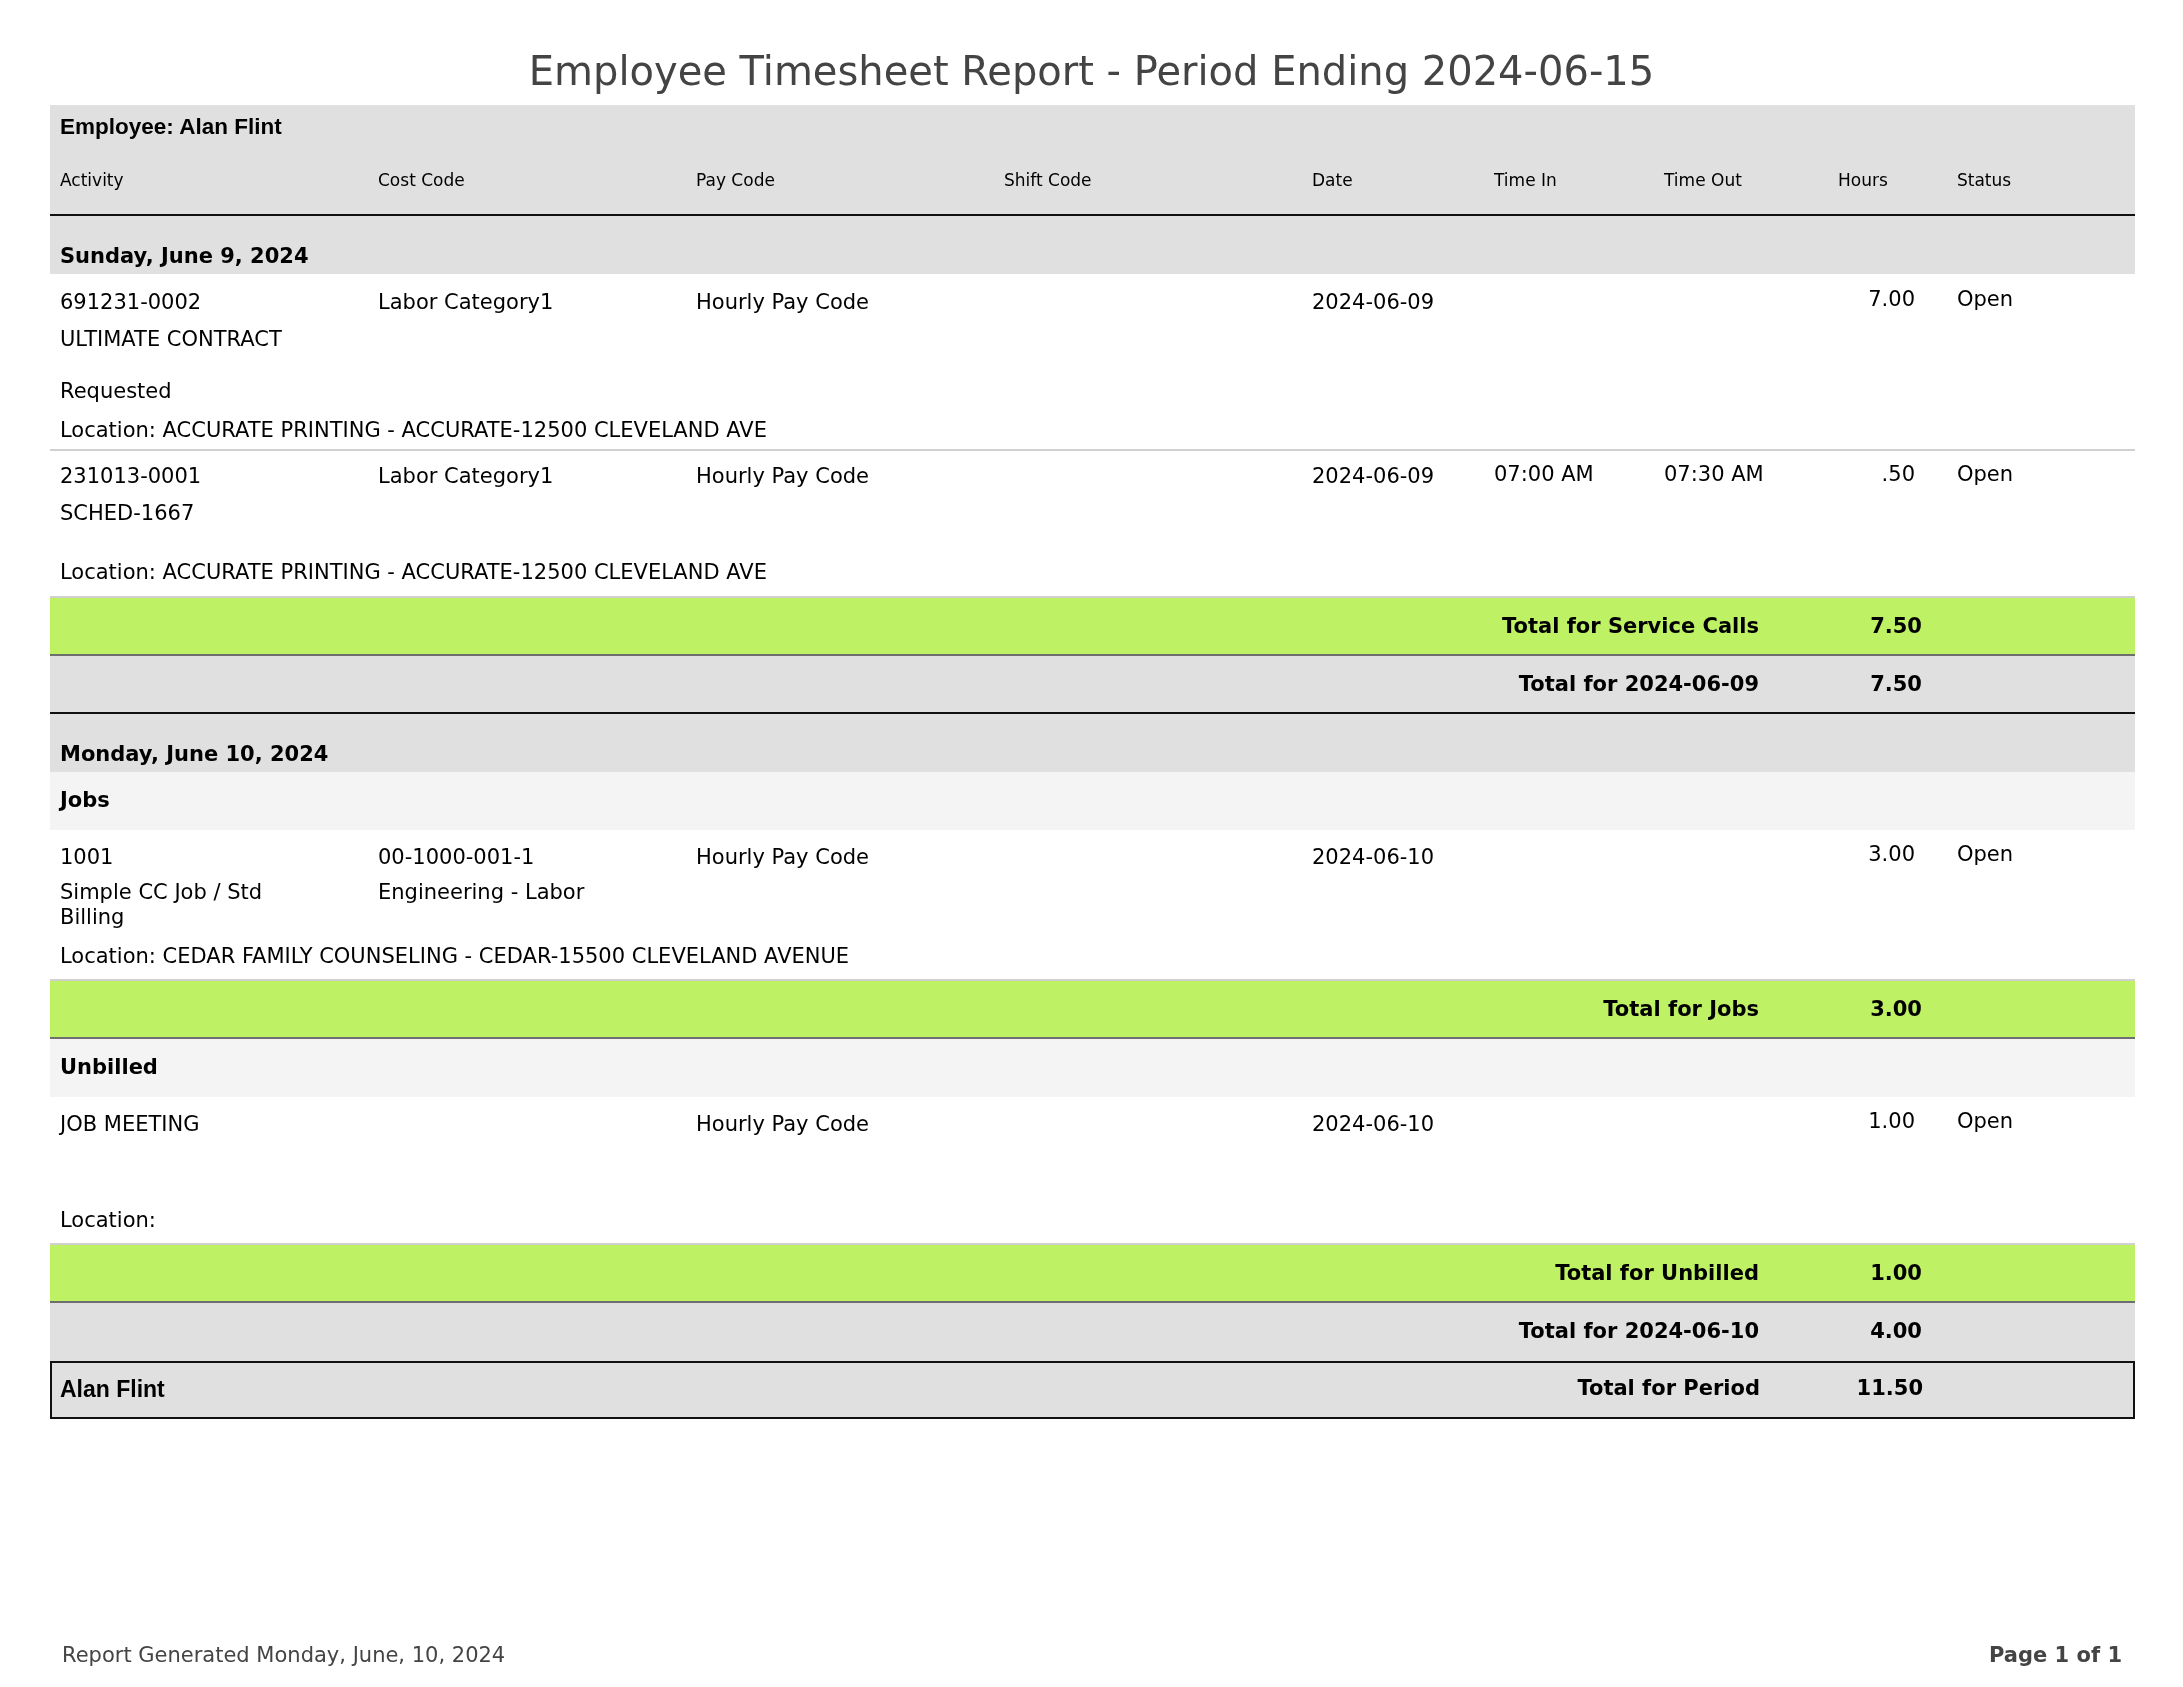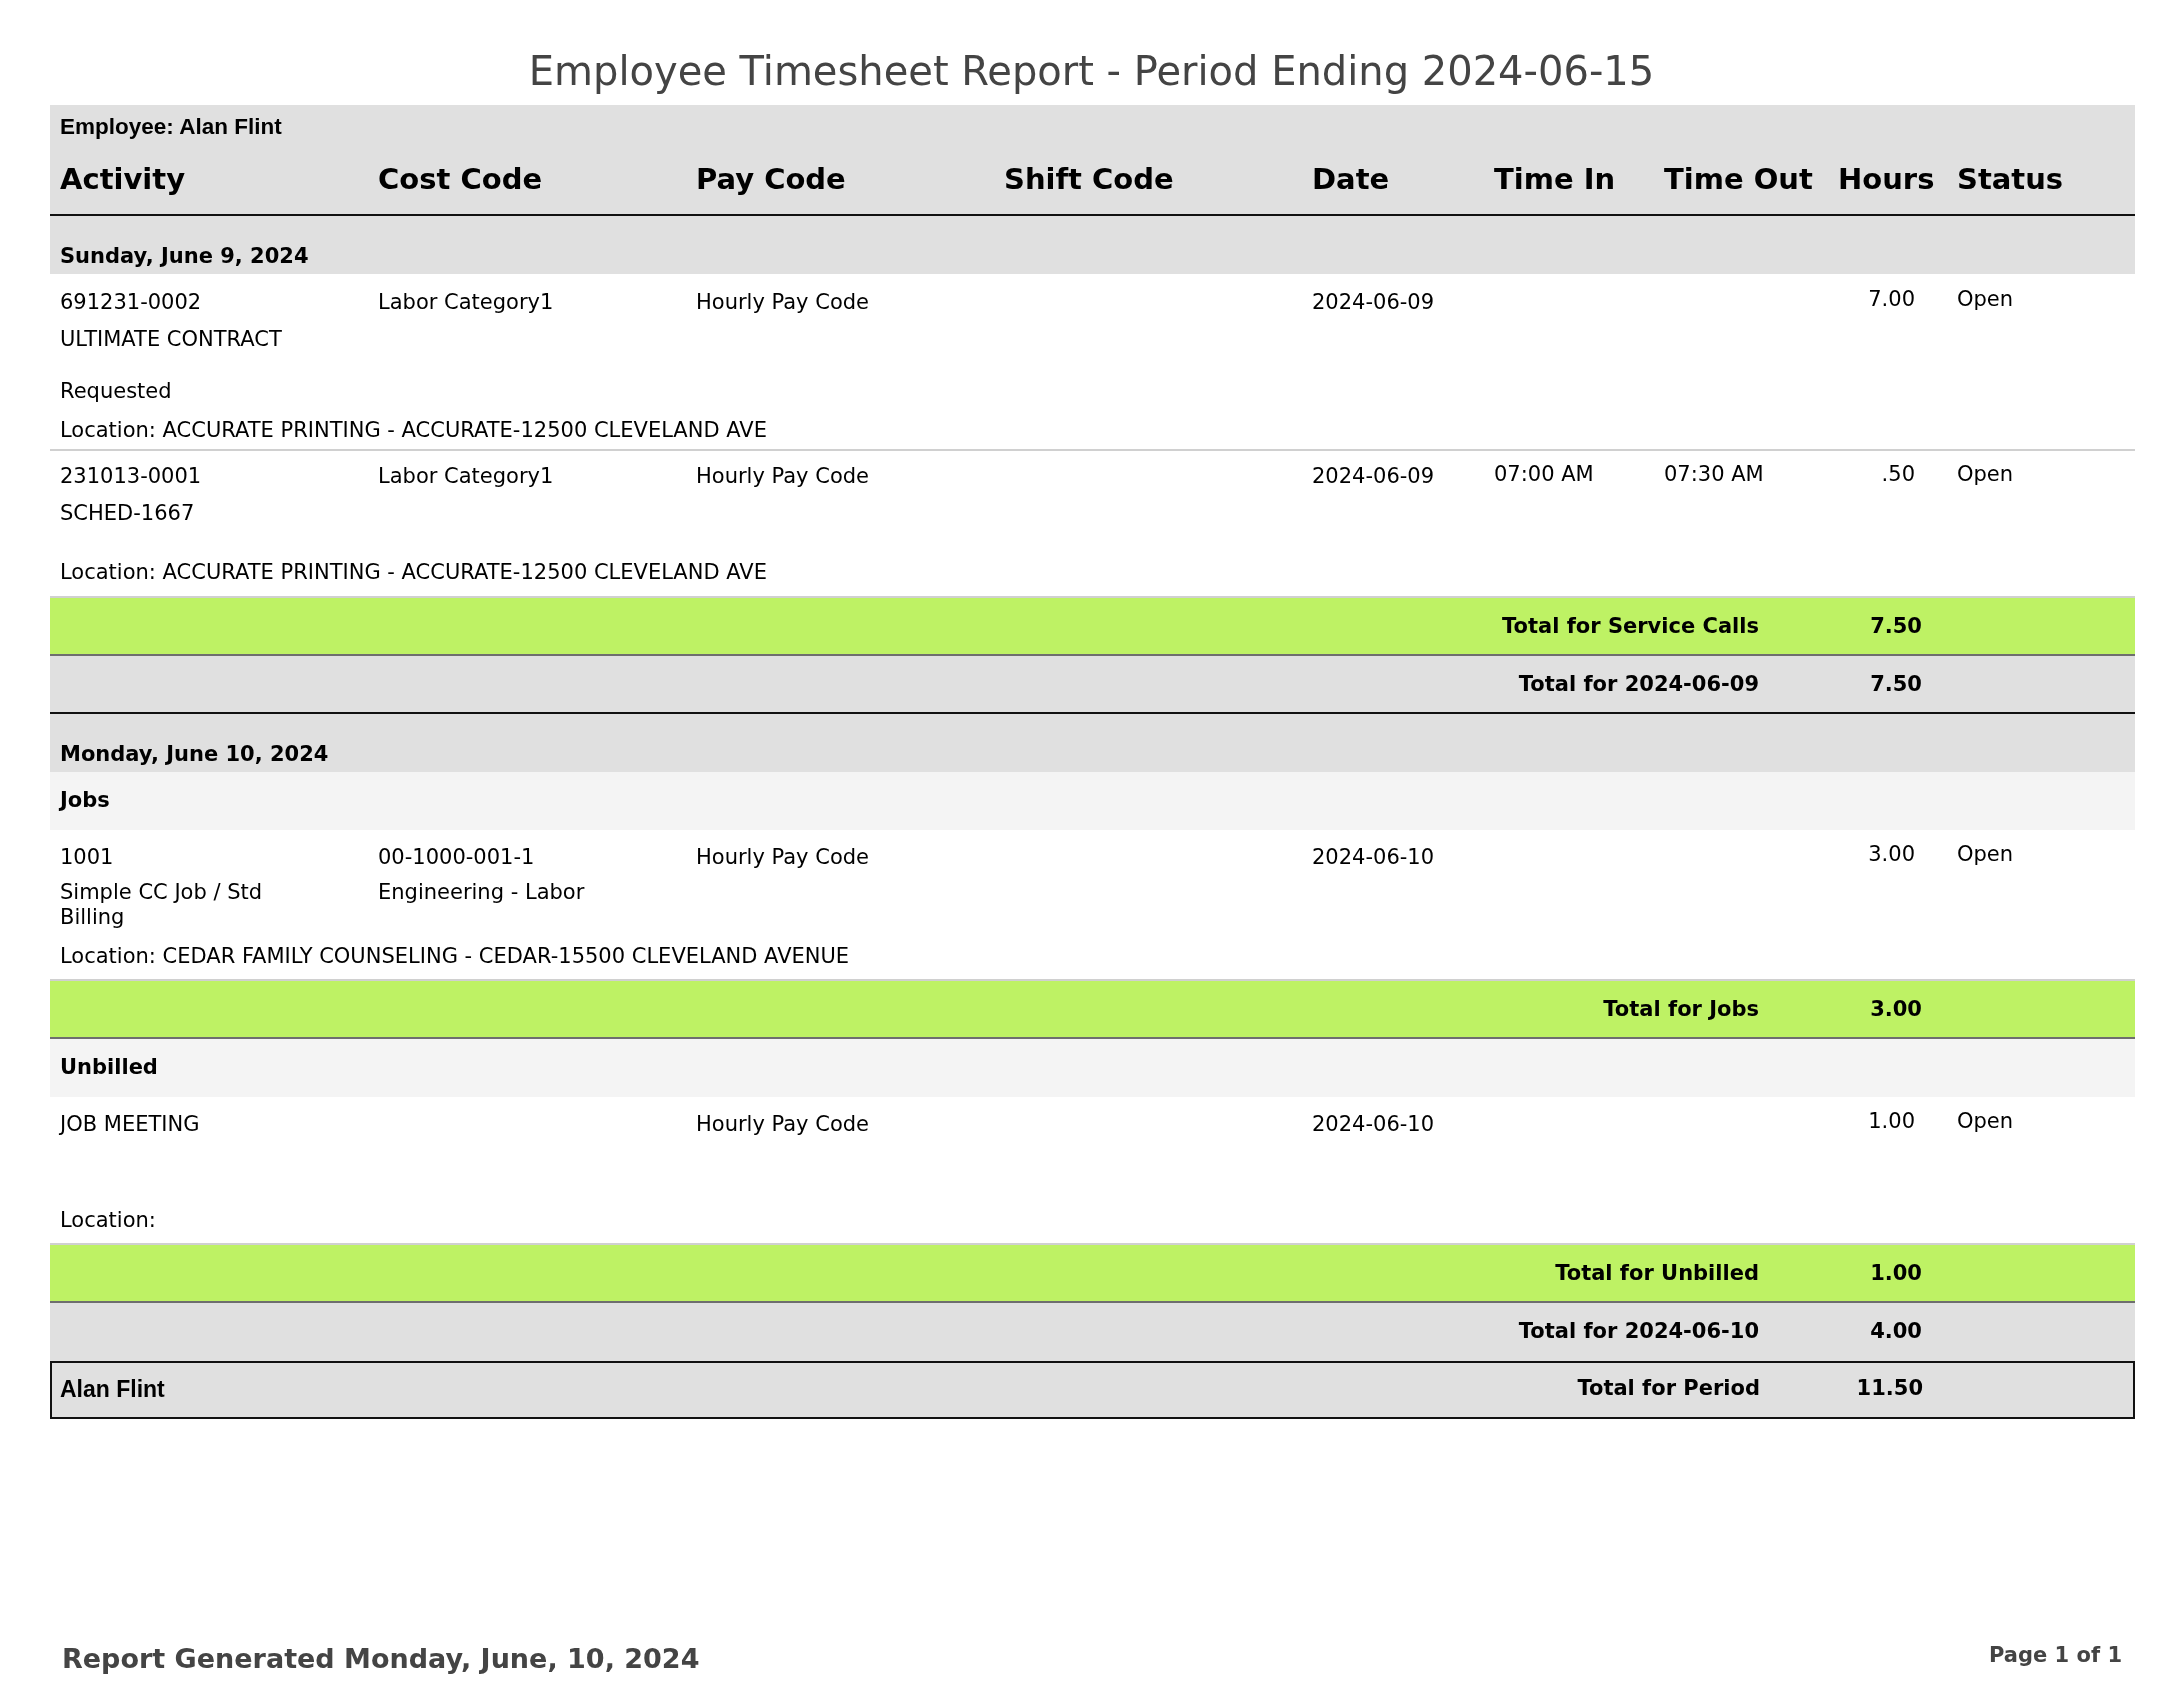--- a/index.html
+++ b/index.html
@@ -6,38 +6,38 @@
   body { width:2183px; height:1687px; position:relative; overflow:hidden;
          font-family:"DejaVu Sans", sans-serif; color:#000; }
   .title { position:absolute; left:0; top:48px; width:2183px; text-align:center;
            font-size:40px; color:#444444; font-family:"DejaVu Sans", sans-serif; }
   .report { position:absolute; left:50px; top:105px; width:2085px; }
   .row { position:relative; width:100%; box-sizing:border-box; }
   .c { position:absolute; white-space:nowrap; font-size:21px; }
   .emp-row { height:53px; background:#e0e0e0; }
   .emp-row .c { font-family:"Liberation Sans", sans-serif; font-weight:bold; font-size:22.5px; top:9.3px; left:10px; }
   .hdr-row { height:58px; background:#e0e0e0; border-bottom:2.6px solid #111; }
-  .hdr-row .c { top:4px; font-weight:bold; font-size:29px; }
+  .hdr-row .c { top:12px; font-weight:normal; font-size:17px; }
   .day-row { height:58px; background:#e0e0e0; }
   .day-row .c { left:10px; top:28px; font-weight:bold; font-size:21px; }
   .grp-row { height:58px; background:#f4f4f4; }
   .grp-row .c { left:10px; top:16px; font-weight:bold; font-size:21px; }
   .entry { background:#ffffff; border-bottom:2px solid #d0d0d0; }
   .entry .c { font-size:21px; }
   .subtot { height:58px; background:#bef264; border-bottom:2px solid #6e6e6e; }
   .daytot { height:58px; background:#e0e0e0; border-bottom:2.6px solid #111; }
   .daytot.last { border-bottom:none;padding-left:20px; }
   .tot-label { right:376px; top:16px; font-weight:bold; font-size:21px; text-align:right; }
   .tot-val { right:213px; top:16px; font-weight:bold; font-size:21px; text-align:right; }
   .period { height:58px; background:#e0e0e0; border:2.6px solid #111; }
   .period .name { left:8px; top:13.2px; font-family:"Liberation Sans", sans-serif; font-weight:bold; font-size:23px; }
   .period .tot-label { top:13.2px; right:373px; }
   .period .tot-val { top:13.2px; right:210px; }
   .hours { text-align:right; }
-  .footer-l { position:absolute; left:62px; top:1643px; font-size:27px; font-weight:bold; color:#444; }
+  .footer-l { position:absolute; left:62px; top:1643px; font-size:21px; font-weight:normal; color:#444; }
   .footer-r { position:absolute; right:61px; top:1643px; font-size:21px; font-weight:bold; color:#444; }
 </style>
 </head>
 <body>
 
 <div class="title">Employee Timesheet Report - Period Ending 2024-06-15</div>
 
 <div class="report">
 
   <div class="row emp-row">

